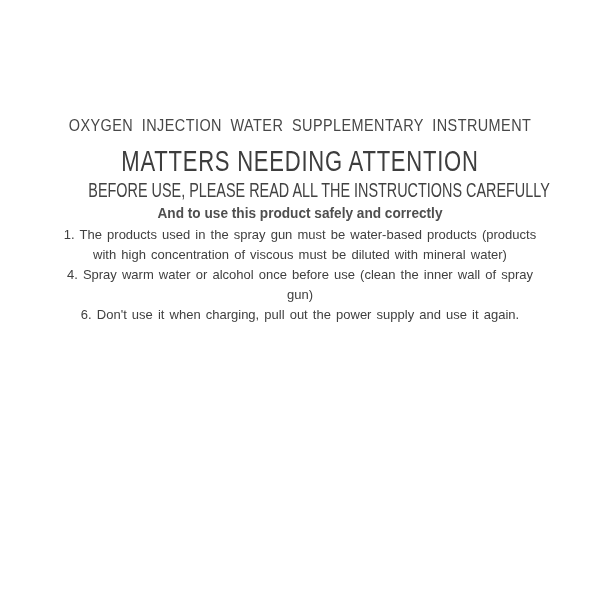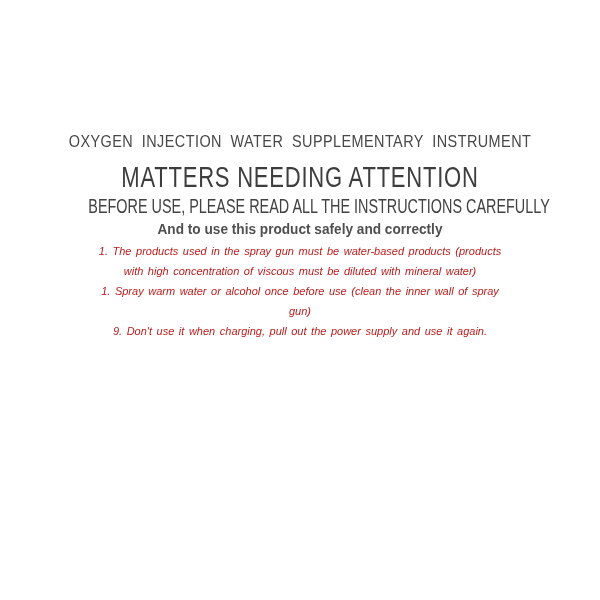--- a/index.html
+++ b/index.html
@@ -15,21 +15,21 @@
   }
   .page {
     position: relative;
     width: 600px;
     height: 600px;
     background: #ffffff;
     overflow: hidden;
   }
   .label {
     width: 588px;
-    margin: 16px auto;
+    margin: 0 auto;
     padding-top: 116px;
     text-align: center;
   }
   .product-title {
     font-size: 17px;
     line-height: 20px;
     color: #474747;
     letter-spacing: 0.5px;
     word-spacing: 5px;
     white-space: nowrap;
@@ -60,40 +60,39 @@
     font-size: 15.5px;
     line-height: 19px;
     font-weight: bold;
     color: #4f4f4f;
     white-space: nowrap;
     transform: scaleX(0.88);
     transform-origin: 50% 50%;
     margin-bottom: 3px;
   }
   .instructions {
-    font-size: 11px;
+    font-size: 13px;
     line-height: 20px;
-    color: #b91c1c;
+    color: #404040;
     word-spacing: 1.5px;
-    font-style: italic;
   }
   .instruction-item {
     white-space: pre-line; 
   }
 </style>
 </head>
 <body>
 
 <div class="page">
   <div class="label">
     <div class="product-title">OXYGEN INJECTION WATER SUPPLEMENTARY INSTRUMENT</div>
     <div class="heading">MATTERS NEEDING ATTENTION</div>
     <div class="subtitle">BEFORE USE, PLEASE READ ALL THE INSTRUCTIONS CAREFULLY</div>
     <div class="tagline">And to use this product safely and correctly</div>
     <div class="instructions">
       <div class="instruction-item">1. The products used in the spray gun must be water-based products (products
 with high concentration of viscous must be diluted with mineral water)</div>
-      <div class="instruction-item">1. Spray warm water or alcohol once before use (clean the inner wall of spray
+      <div class="instruction-item">4. Spray warm water or alcohol once before use (clean the inner wall of spray
 gun)</div>
-      <div class="instruction-item">9. Don't use it when charging, pull out the power supply and use it again.</div>
+      <div class="instruction-item">6. Don't use it when charging, pull out the power supply and use it again.</div>
     </div>
   </div>
 </div>
 
 </body></html>

